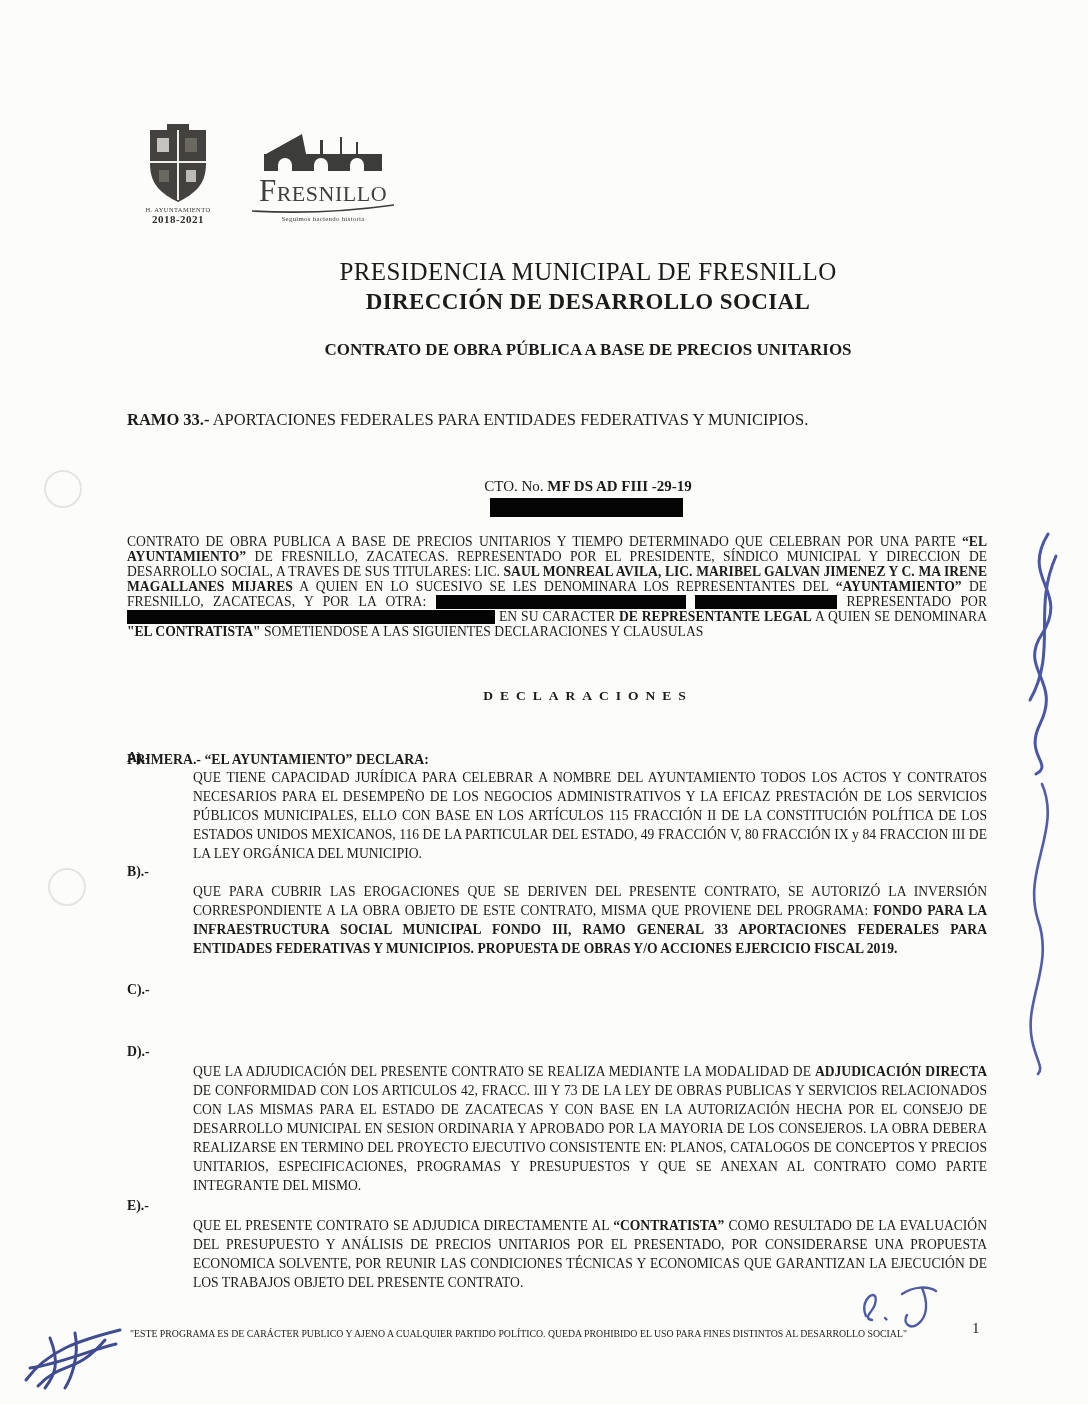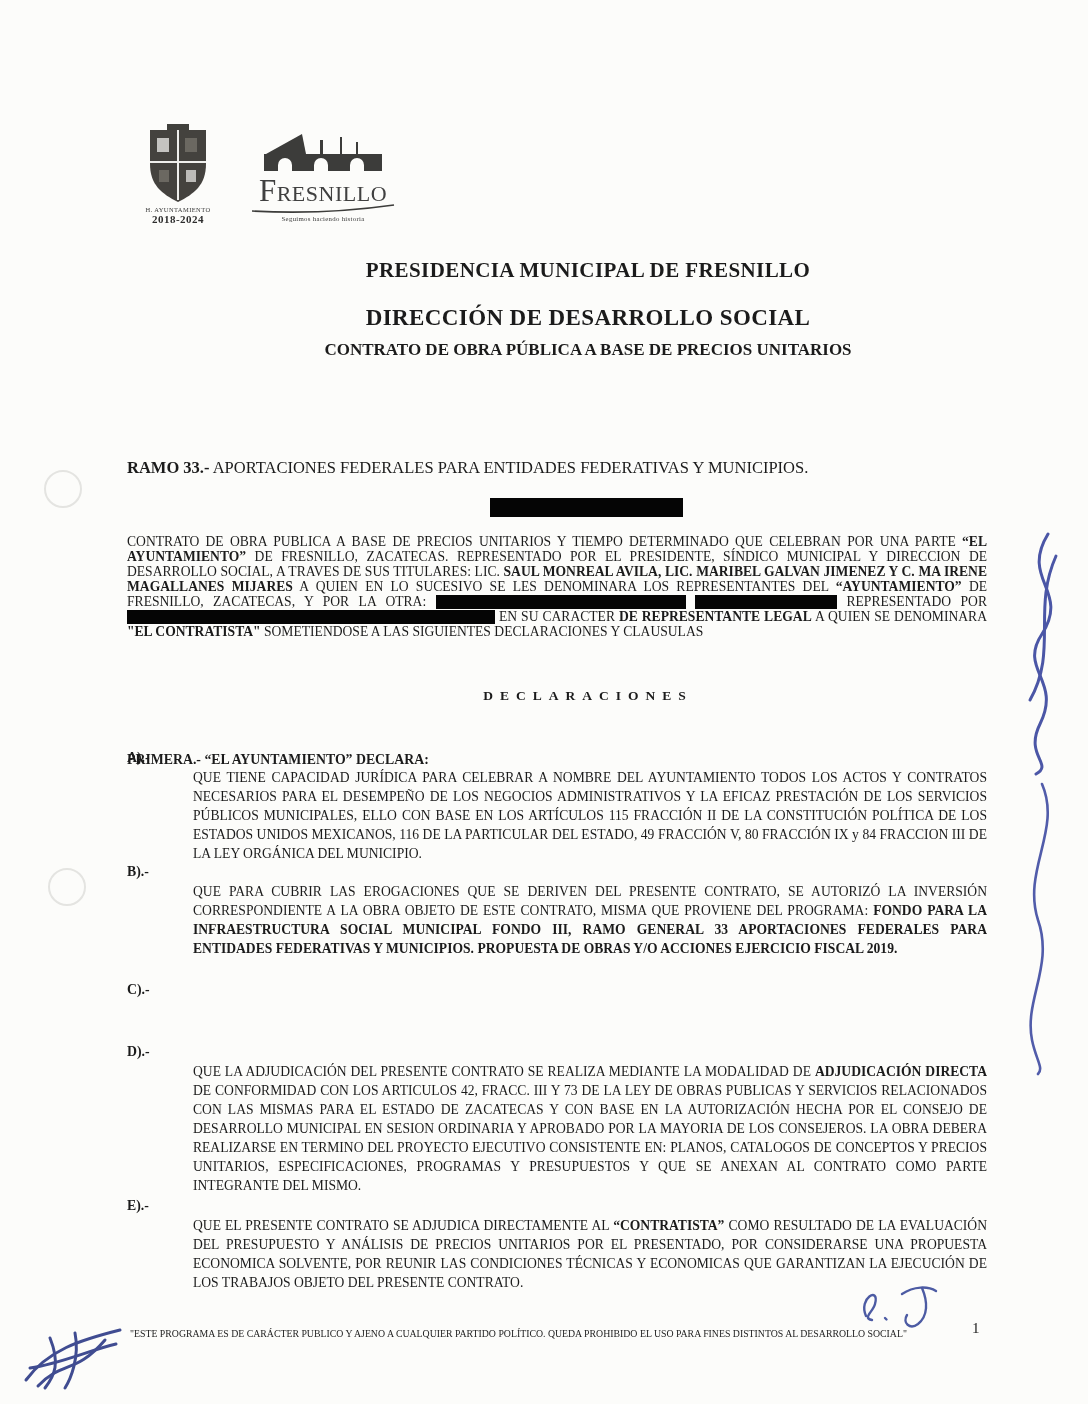--- a/index.html
+++ b/index.html
@@ -14,25 +14,25 @@
 
   
   .seal{position:absolute;left:136px;top:122px;width:84px;text-align:center;}
   .seal-caption{font-size:6.5px;letter-spacing:.4px;color:#3a3a3a;margin-top:2px;}
   .seal-years{font-size:11px;font-weight:bold;color:#2d2d2d;letter-spacing:.5px;}
   .brand{position:absolute;left:238px;top:128px;width:170px;text-align:center;}
   .brand-name{font-variant:small-caps;font-size:31px;line-height:30px;color:#404040;letter-spacing:.5px;}
   .brand-tagline{font-size:6.8px;color:#3c3c3c;letter-spacing:.3px;margin-top:1px;}
 
   
-  .title1{position:absolute;left:88px;top:258px;width:1000px;text-align:center;font-size:21px;font-weight:bold;letter-spacing:.4px;}
-  .title2{position:absolute;left:88px;top:289px;width:1000px;text-align:center;font-size:23px;font-weight:bold;letter-spacing:.4px;margin-top:16px;}
+  .title1{position:absolute;left:88px;top:258px;width:1000px;text-align:center;font-size:25px;font-weight:normal;letter-spacing:.4px;}
+  .title2{position:absolute;left:88px;top:289px;width:1000px;text-align:center;font-size:23px;font-weight:bold;letter-spacing:.4px;}
   .subtitle{position:absolute;left:88px;top:340px;width:1000px;text-align:center;font-size:17px;font-weight:bold;}
 
-  .program{position:absolute;left:127px;top:408px;width:870px;font-size:16.5px;line-height:23px;margin-top:48px;}
+  .program{position:absolute;left:127px;top:408px;width:870px;font-size:16.5px;line-height:23px;}
 
   .cto{position:absolute;left:88px;top:478px;width:1000px;text-align:center;font-size:15px;}
   .cto .value{font-weight:bold;}
   .redact-main{position:absolute;left:490px;top:498px;width:193px;height:19px;background:#050505;}
 
   .intro{position:absolute;left:127px;top:534px;width:860px;font-size:13.6px;line-height:15px;text-align:justify;margin:0;}
 
   .decl-heading{position:absolute;left:88px;top:688px;width:1000px;text-align:center;font-size:13.5px;font-weight:bold;letter-spacing:7px;}
   .primera{position:absolute;left:127px;top:752px;font-size:13.8px;font-weight:bold;}
 
@@ -65,21 +65,21 @@
         <path d="M5 8 h56 v34 c0 21 -12 30 -28 38 c-16 -8 -28 -17 -28 -38 z" fill="#44423e"></path>
         <path d="M33 8 v70" stroke="#efefec" stroke-width="2"></path>
         <path d="M5 40 h56" stroke="#efefec" stroke-width="2"></path>
         <rect x="12" y="16" width="12" height="14" fill="#efefec" opacity=".75"></rect>
         <rect x="41" y="48" width="10" height="12" fill="#efefec" opacity=".7"></rect>
         <rect x="40" y="16" width="12" height="14" fill="#6b6861"></rect>
         <rect x="14" y="48" width="10" height="12" fill="#6b6861"></rect>
       </svg>
     </span>
     <div class="seal-caption">H. AYUNTAMIENTO</div>
-    <div class="seal-years">2018-2024</div>
+    <div class="seal-years">2018-2021</div>
   </div>
 
   <div class="brand">
     <span>
       <svg width="134" height="48" viewBox="0 0 134 48" style="display:block;margin:0 auto;">
         <path d="M10 26 L46 6 L50 26 Z" fill="#3c3c3a"></path>
         <rect x="64" y="12" width="3" height="14" fill="#3c3c3a"></rect>
         <rect x="84" y="9" width="2" height="17" fill="#3c3c3a"></rect>
         <rect x="100" y="14" width="2" height="12" fill="#3c3c3a"></rect>
         <rect x="8" y="26" width="118" height="17" fill="#3c3c3a"></rect>
@@ -98,20 +98,23 @@
   </div>
 
   <div class="title1">PRESIDENCIA MUNICIPAL DE FRESNILLO</div>
   <div class="title2">DIRECCIÓN DE DESARROLLO SOCIAL</div>
   <div class="subtitle">CONTRATO DE OBRA PÚBLICA A BASE DE PRECIOS UNITARIOS</div>
 
   <div class="program">
     <div><span class="b">RAMO 33.-</span><span> APORTACIONES FEDERALES PARA ENTIDADES FEDERATIVAS Y MUNICIPIOS.</span></div>
   </div>
 
+  <div class="cto">
+    <span>CTO. No. </span><span class="value">MF DS AD FIII -29-19</span>
+  </div>
   <div class="redact-main"></div>
 
   <p class="intro"><span>CONTRATO DE OBRA PUBLICA A BASE DE PRECIOS UNITARIOS Y TIEMPO DETERMINADO QUE CELEBRAN POR UNA PARTE </span><span class="b">“EL AYUNTAMIENTO”</span><span> DE FRESNILLO, ZACATECAS. REPRESENTADO POR EL PRESIDENTE, SÍNDICO MUNICIPAL Y DIRECCION DE DESARROLLO SOCIAL, A TRAVES DE SUS TITULARES: LIC. </span><span class="b">SAUL MONREAL AVILA, LIC. MARIBEL GALVAN JIMENEZ Y C. MA IRENE MAGALLANES MIJARES</span><span> A QUIEN EN LO SUCESIVO SE LES DENOMINARA LOS REPRESENTANTES DEL </span><span class="b">“AYUNTAMIENTO”</span><span> DE FRESNILLO, ZACATECAS, Y POR LA OTRA: </span><span class="redact" style="width: 250px;"></span><span> </span><span class="redact" style="width: 142px;"></span><span> REPRESENTADO POR </span><span class="redact" style="width: 368px;"></span><span> EN SU CARACTER </span><span class="b">DE REPRESENTANTE LEGAL</span><span> A QUIEN SE DENOMINARA </span><span class="b">"EL CONTRATISTA"</span><span> SOMETIENDOSE A LAS SIGUIENTES DECLARACIONES Y CLAUSULAS</span></p>
 
   <div class="decl-heading">DECLARACIONES</div>
   <div class="primera">PRIMERA.- “EL AYUNTAMIENTO” DECLARA:</div>
 
   <div class="item" style="top:750px;">
     <div class="item-label">A).-</div>
     <p class="item-text"><span>QUE TIENE CAPACIDAD JURÍDICA PARA CELEBRAR A NOMBRE DEL AYUNTAMIENTO TODOS LOS ACTOS Y CONTRATOS NECESARIOS PARA EL DESEMPEÑO DE LOS NEGOCIOS ADMINISTRATIVOS Y LA EFICAZ PRESTACIÓN DE LOS SERVICIOS PÚBLICOS MUNICIPALES, ELLO CON BASE EN LOS ARTÍCULOS 115 FRACCIÓN II DE LA CONSTITUCIÓN POLÍTICA DE LOS ESTADOS UNIDOS MEXICANOS, 116 DE LA PARTICULAR DEL ESTADO, 49 FRACCIÓN V, 80 FRACCIÓN IX y 84 FRACCION III DE LA LEY ORGÁNICA DEL MUNICIPIO.</span></p>

